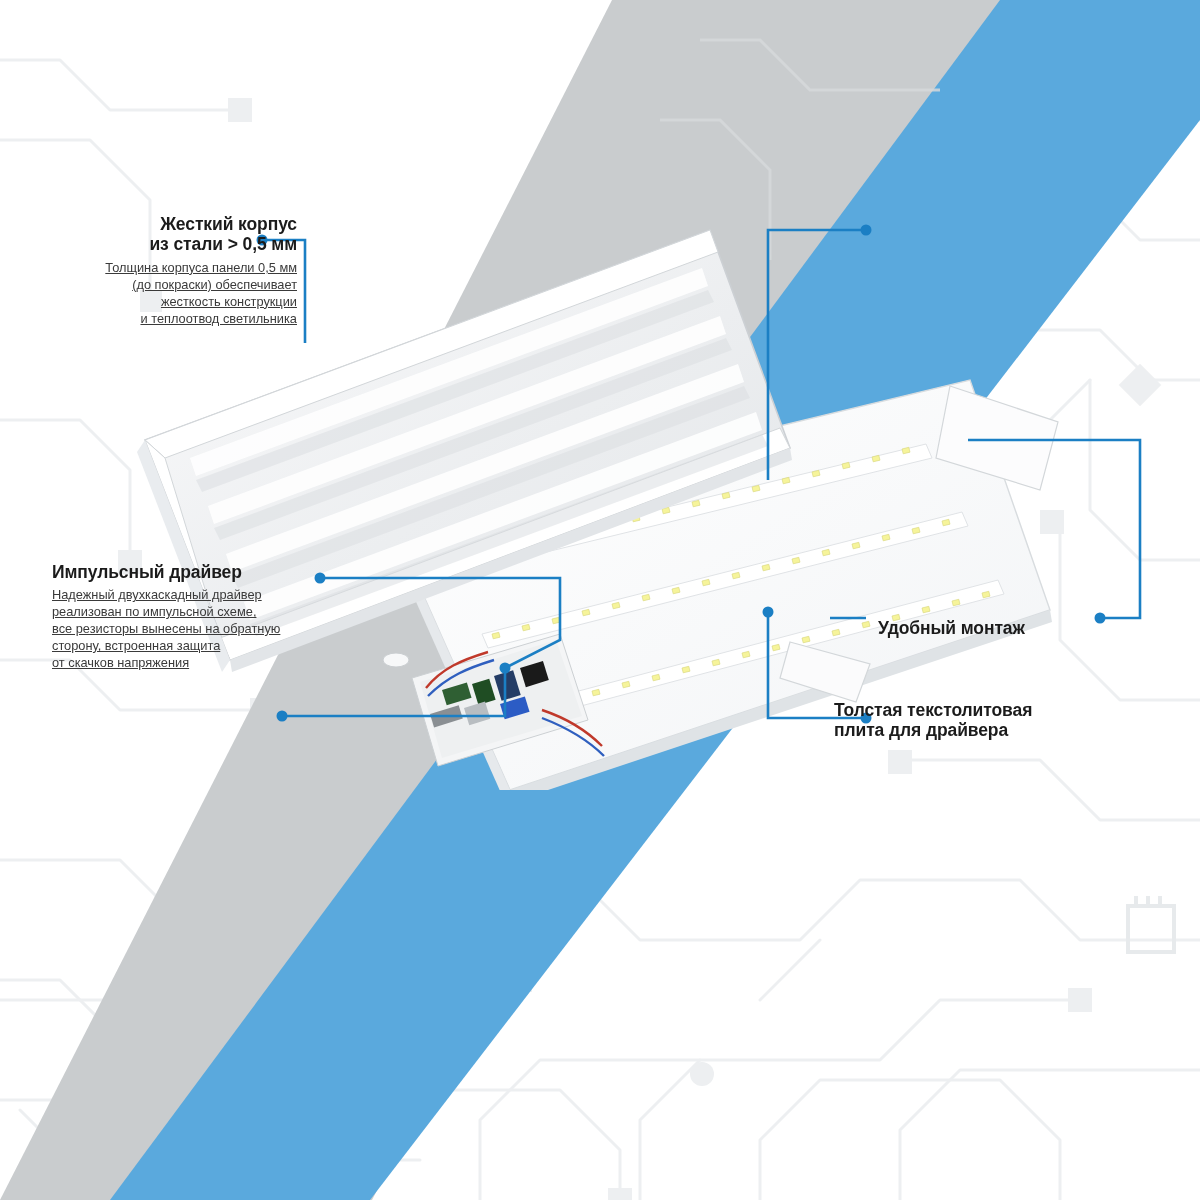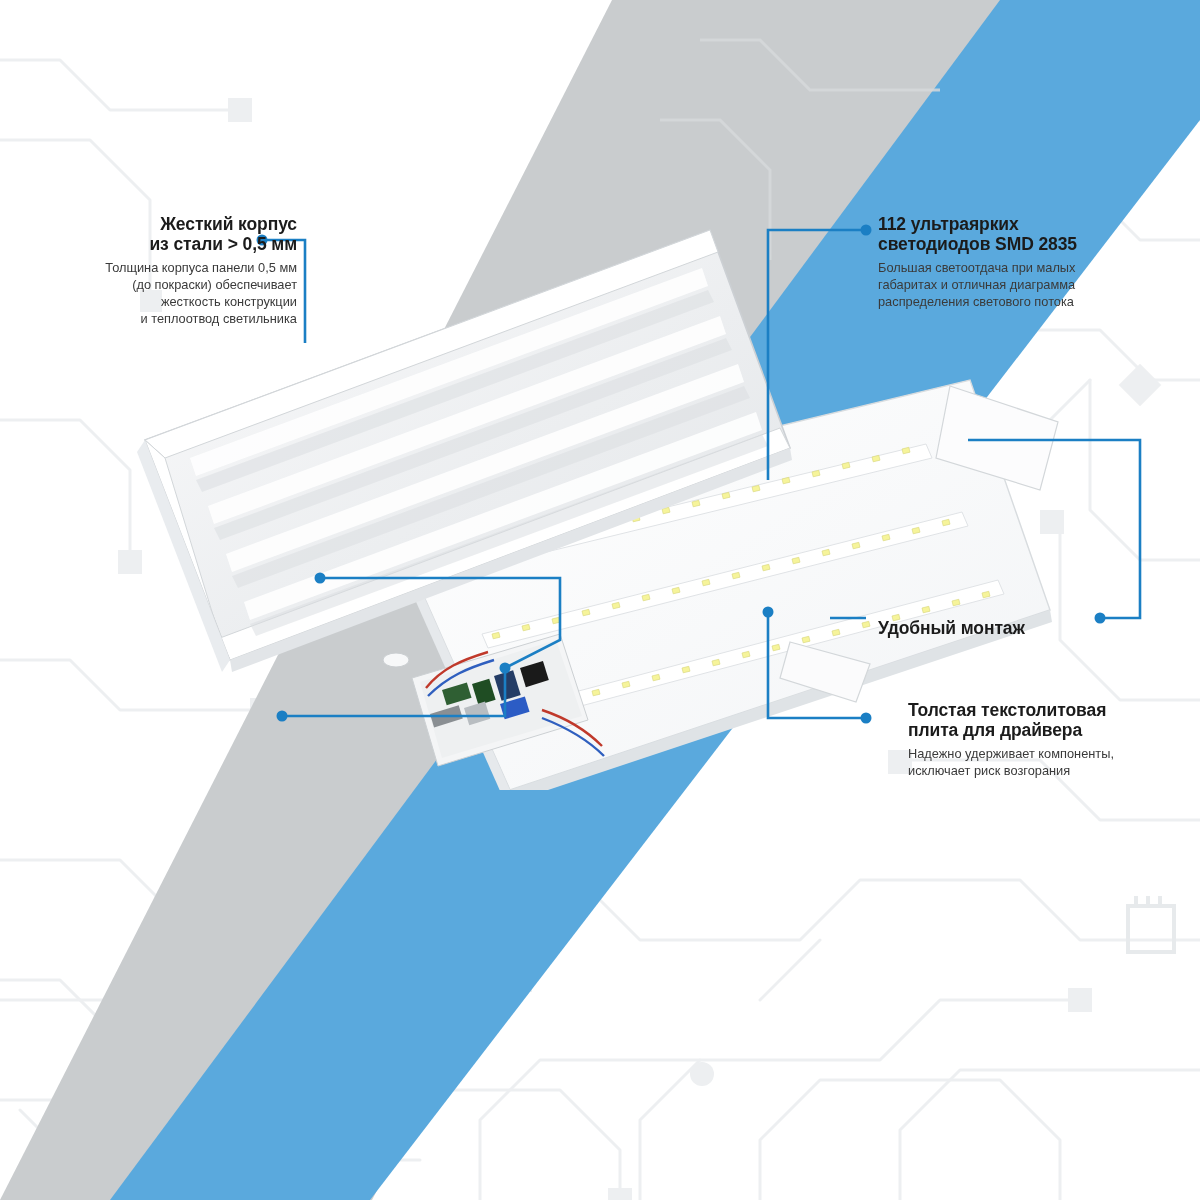--- a/index.html
+++ b/index.html
@@ -47,20 +47,21 @@
     letter-spacing: -0.1px;
     margin: 0 0 5px 0;
     white-space: pre-line;
   }
   .callout .c-body {
     font-size: 12.8px;
     color: #3a3a3a;
     line-height: 1.32;
     margin: 0;
     white-space: pre-line;
+    text-decoration: underline;
   }
   .callout.right-align {
     text-align: left;
   }
   .callout.left-align {
     text-align: right;
   }
 
   
   .leaders {
@@ -320,36 +321,35 @@
 
   <div class="callout left-align" style="left:52px; top:214px; width:245px;">
     <div class="c-title">Жесткий корпус
 из стали &gt; 0,5 мм</div>
     <div class="c-body">Толщина корпуса панели 0,5 мм
 (до покраски) обеспечивает
 жесткость конструкции
 и теплоотвод светильника</div>
   </div>
 
-  <div class="callout right-align" style="left:878px; top:214px; width:285px;">
-    <div class="c-title">112 ультраярких
-светодиодов SMD 2835</div>
-    <div class="c-body">Большая светоотдача при малых
-габаритах и отличная диаграмма
-распределения светового потока</div>
-  </div>
-
+
+  <div class="callout left-align" style="left:52px; top:562px; width:272px; text-align:left;">
+    <div class="c-title">Импульсный драйвер</div>
+    <div class="c-body">Надежный двухкаскадный драйвер
+реализован по импульсной схеме,
+все резисторы вынесены на обратную
+сторону, встроенная защита
+от скачков напряжения</div>
+  </div>
 
   <div class="callout left-align" style="left:52px; top:702px; width:282px; text-align:left;">
   </div>
 
   <div class="callout right-align" style="left:878px; top:618px; width:268px;">
     <div class="c-title">Удобный монтаж</div>
   </div>
 
-  <div class="callout right-align" style="left:908px; top:700px; width:268px;">
+  <div class="callout right-align" style="left:834px; top:700px; width:268px;">
     <div class="c-title">Толстая текстолитовая
 плита для драйвера</div>
-    <div class="c-body">Надежно удерживает компоненты,
-исключает риск возгорания</div>
   </div>
 
 </div>
 
 </body></html>

